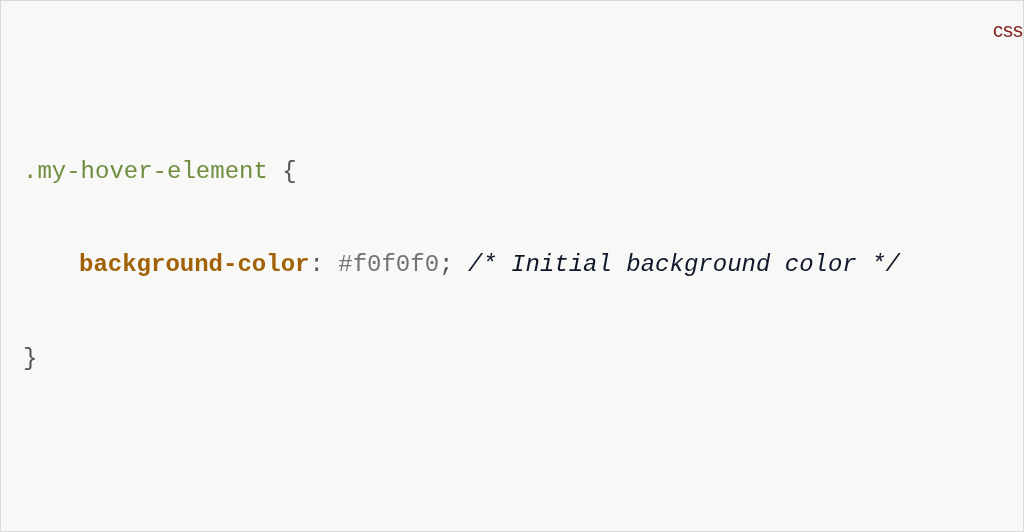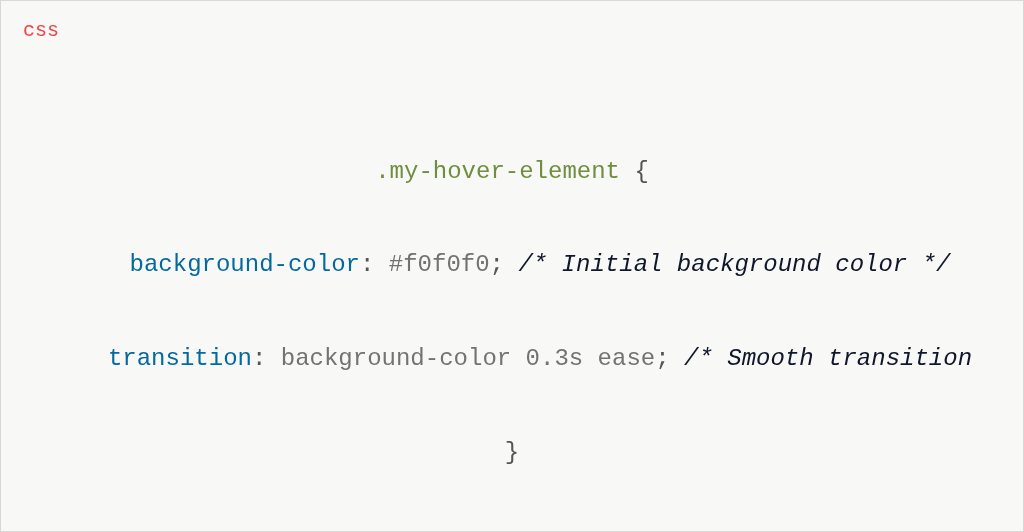--- a/index.html
+++ b/index.html
@@ -17,45 +17,46 @@
     }
     .code-container {
       width: 100%;
       height: 100%;
       padding: 0;
       border: 1px solid #d8d8d6;
       background: #f8f8f6;
     }
     .lang-label {
       font-size: 20px;
-      color: #ef4444;
+      color: #7f1d1d;
       padding: 18px 0 0 22px;
-      font-family: Liberation Mono, monospace;
+      font-family: Liberation Sans, sans-serif;
       font-weight: 400;
+      text-align: right;
     }
     .code-block {
       padding: 60px 22px 0 22px;
       font-size: 24px;
       line-height: 1.95;
       white-space: pre;
       overflow: hidden;
     }
     .line {
       display: block;
-      text-align: center;
     }
     .indent {
       display: inline-block;
       width: 56px;
     }
     .selector {
       color: #6f8e3f;
     }
     .property {
-      color: #0369a1;
+      color: #a16207;
+      font-weight: bold;
     }
     .punct {
       color: #555555;
     }
     .value {
       color: #737373;
     }
     .comment {
       color: #0f172a;
       font-style: italic;
@@ -66,20 +67,19 @@
   </style>
 </head>
 <body>
 
 <div class="code-container">
   <div class="lang-label">css</div>
 
   <div class="code-block">
 <span class="line"><span class="selector">.my-hover-element</span><span class="brace"> {</span></span>
 <span class="line"><span class="indent"></span><span class="property">background-color</span><span class="punct">:</span><span> </span><span class="value">#f0f0f0</span><span class="punct">;</span><span> </span><span class="comment">/* Initial background color */</span></span>
-<span class="line"><span class="indent"></span><span class="property">transition</span><span class="punct">:</span><span> </span><span class="value">background-color 0.3s ease</span><span class="punct">;</span><span> </span><span class="comment">/* Smooth transition</span></span>
 <span class="line"><span class="brace">}</span></span>
 <span class="line"> </span>
 
 
 
   </div>
 </div>
 
 </body></html>

